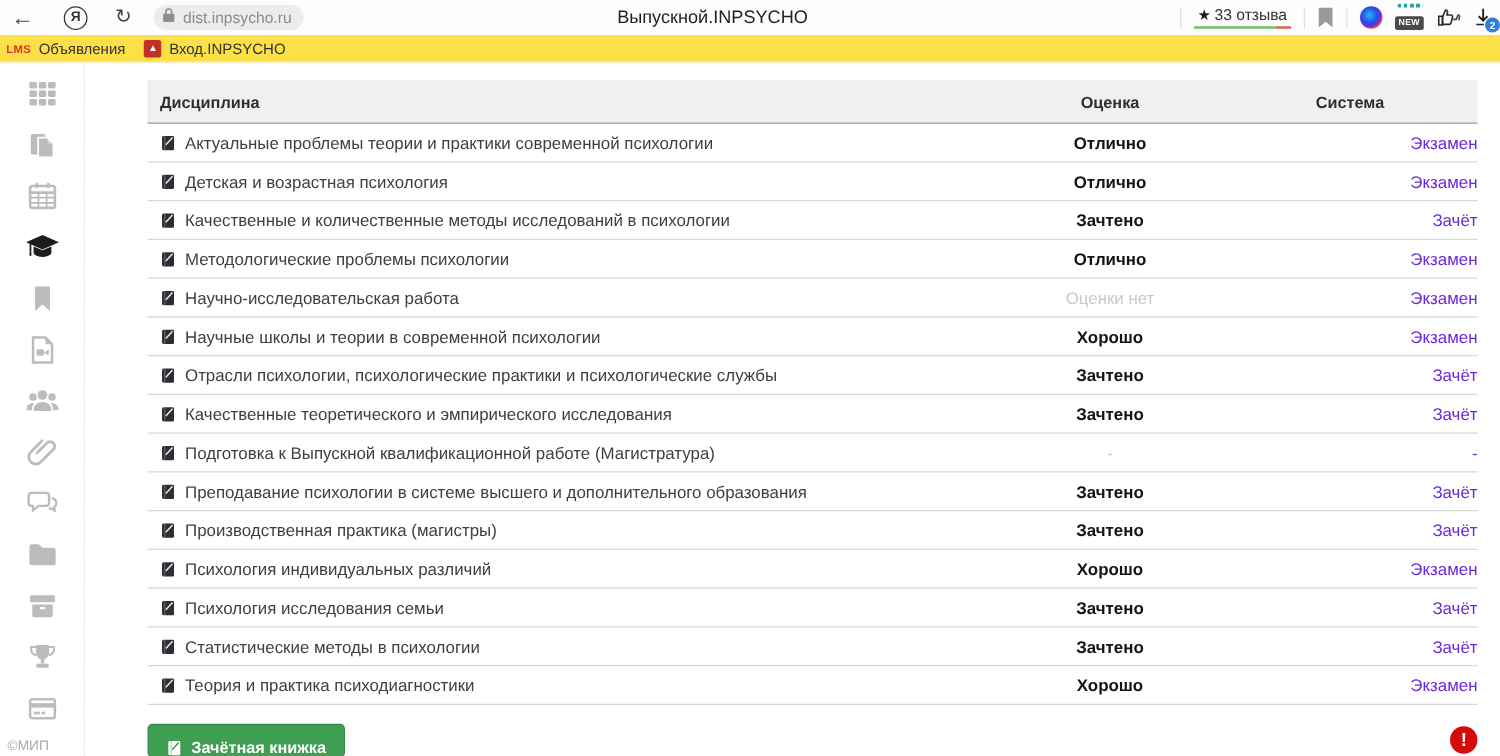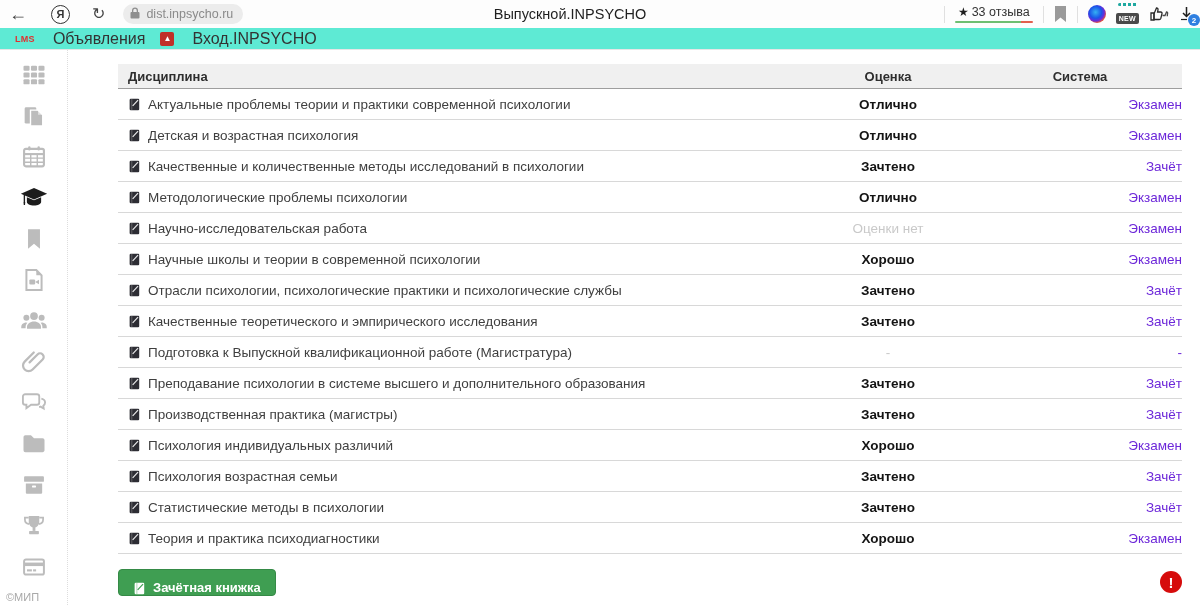--- a/index.html
+++ b/index.html
@@ -36,42 +36,42 @@
   .new-badge { background:#4a4a4a; color:#fff; font-size:7px; font-weight:bold;
     padding:2px 3px; border-radius:2px; letter-spacing:.3px; }
   .thumbs-ic svg, .dl-wrap svg { display:block; }
   .dl-wrap { position:relative; cursor:pointer; }
   .dl-badge { position:absolute; right:-6px; bottom:-4px; width:12px; height:12px;
     background:#2f7fe0; border-radius:50%; color:#fff; font-size:8px; font-weight:bold;
     display:flex; align-items:center; justify-content:center; }
 
   
   .bookmarks-bar { height:22px; display:flex; align-items:center; gap:7px;
-    padding-left:15px; background:#5eead4; border-bottom:1px solid #e6e6e6;text-align:right; }
+    padding-left:5px; background:#fde047; border-bottom:1px solid #e6e6e6;text-align:right; }
   .bm-item { display:flex; align-items:center; gap:6px; cursor:pointer; }
   .lms-logo { color:#e03030; font-size:9px; font-weight:bold; letter-spacing:.3px; }
   .mip-logo { width:14px; height:14px; background:#c03028; border-radius:2px;
     color:#fff; font-size:8px; display:flex; align-items:center; justify-content:center; }
-  .bm-label { font-size:16px; color:#333;margin-left:12px; }
+  .bm-label { font-size:12px; color:#333; }
   .bookmarks-bar .bm-item + .bm-item { margin-left:8px; }
 
   
   .app { display:flex; height:555px; }
   .sidebar { position:relative; width:68px; border-right:1px dotted #ddd;
     padding-top:4px; flex-shrink:0; }
   .sb-item { height:41px; display:flex; align-items:center; justify-content:center;
     color:#bcbcbc; cursor:pointer; }
   .sb-item.active { color:#1c1c1c; }
   .sb-item svg { display:block; }
   .sb-copy { position:absolute; left:6px; bottom:2px; font-size:11px; color:#a9a9a9; }
 
   .main { flex:1; padding:14px 18px 0 50px; }
 
   
-  .thead { display:flex; align-items:center; height:25px; background:#f0f0f0;
+  .thead { display:flex; align-items:center; height:35px; background:#f0f0f0;
     border-bottom:1px solid #9e9e9e; font-size:13px; font-weight:bold; color:#2e2e2e; }
   .trow { display:flex; align-items:center; height:31px; border-bottom:1px solid #d8d8d8;
     font-size:13.5px; cursor:pointer; }
   .c-name { flex:1; display:flex; align-items:center; gap:7px; padding-left:10px;
     color:#3f3f3f; min-width:0; white-space:nowrap; }
   .bk { display:flex; align-items:center; }
   .c-grade { width:180px; text-align:center; font-weight:bold; color:#141414; }
   .c-grade.muted { font-weight:normal; color:#c9c9c9; }
   .c-sys { width:204px; text-align:right; color:#6d28d9; }
   .h-name { flex:1; padding-left:10px; }
@@ -467,21 +467,21 @@
           </div>
           <div class="trow">
             <div class="c-name">
               <span class="bk">
                 <svg width="13" height="13" viewBox="0 0 16 16">
                   <path fill="#2d2d34" d="M3.5 1h9A1.3 1.3 0 0 1 13.8 2.3v11.4a1.3 1.3 0 0 1-1.3 1.3h-9A1.6 1.6 0 0 1 2 13.4V2.6A1.6 1.6 0 0 1 3.5 1z"></path>
                   <path fill="#fff" opacity=".9" d="M11.8 2l1.1 1-6.6 7.1-1.1-1z"></path>
                   <rect x="4.3" y="1" width=".9" height="14" fill="#fff" opacity=".35"></rect>
                 </svg>
               </span>
-              <span>Психология возрастная семьи</span>
+              <span>Психология исследования семьи</span>
             </div>
             <div class="c-grade">Зачтено</div>
             <div class="c-sys">Зачёт</div>
           </div>
           <div class="trow">
             <div class="c-name">
               <span class="bk">
                 <svg width="13" height="13" viewBox="0 0 16 16">
                   <path fill="#2d2d34" d="M3.5 1h9A1.3 1.3 0 0 1 13.8 2.3v11.4a1.3 1.3 0 0 1-1.3 1.3h-9A1.6 1.6 0 0 1 2 13.4V2.6A1.6 1.6 0 0 1 3.5 1z"></path>
                   <path fill="#fff" opacity=".9" d="M11.8 2l1.1 1-6.6 7.1-1.1-1z"></path>

